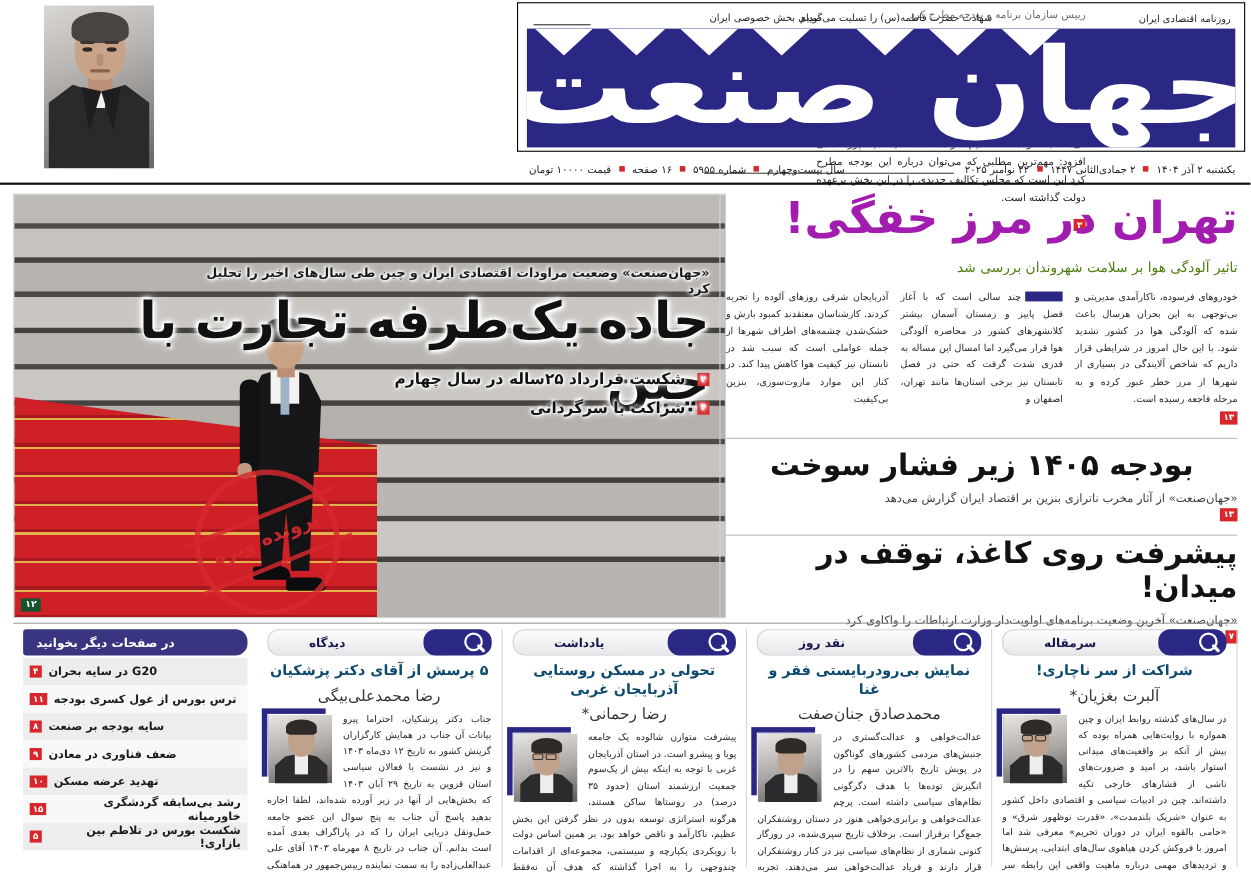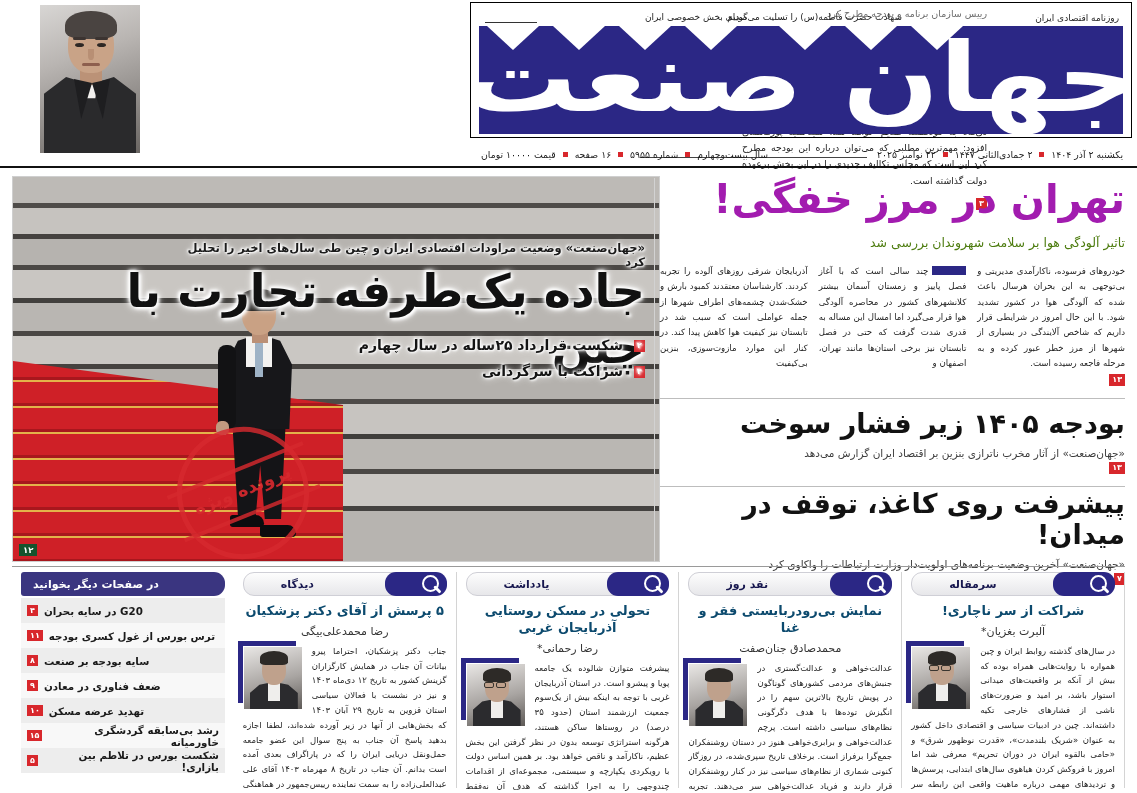--- a/index.html
+++ b/index.html
@@ -158,21 +158,21 @@
   .lead-sub { font-size:12.5px; color:#4d7c0f; text-align:right; margin-top:12px; }
   .lead-body { display:flex; flex-direction:row-reverse; gap:11px; margin-top:14px; }
   .lead-body .col { flex:1; font-size:8.6px; line-height:1.78; color:#1c1c1c; text-align:justify; }
   .mini-logo {
     display:inline-block; width:34px; height:9px; background:#2b2785;
     vertical-align:-1px; margin-left:4px;
   }
   .hr-thin { height:1px; background:#bdbdbd; margin-top:12px; }
 
   .lead2 { position:absolute; right:12px; top:408px; width:465px; }
-  .lead2 .h { font-size:27px; font-weight:bold; color:#121212; text-align:right; }
+  .lead2 .h { font-size:27px; font-weight:bold; color:#121212; text-align:center; }
   .lead2 .s { font-size:10.5px; color:#3c3c3c; text-align:right; margin-top:8px; }
   .lead3 { position:absolute; right:12px; top:488px; width:465px; }
   .lead3 .h { font-size:27px; font-weight:bold; color:#121212; text-align:right; }
   .lead3 .s { font-size:10.5px; color:#3c3c3c; text-align:right; margin-top:8px; }
   .badge-row { display:flex; justify-content:flex-start; margin-top:3px; }
 
   .vline { position:absolute; right:482px; top:178px; width:1px; height:384px; background:#d2d2d2; }
   .section-divider { position:absolute; left:12px; right:12px; top:566px; height:1px; background:#9a9a9a; }
 
   
@@ -219,21 +219,21 @@
   .other-item {
     display:flex; flex-direction:row-reverse; align-items:center; gap:6px;
     height:25px; padding:0 6px; font-size:10.3px; color:#1a1a1a;
   }
   .other-item:nth-child(odd) { background:#ededed; }
   .other-item:nth-child(even){ background:#f8f8f8; }
   .other-item .t { font-weight:bold; }
 
   
   .art-title { font-size:13px; font-weight:bold; color:#0c4a6e; text-align:center; margin:3px 0 5px; line-height:1.3; }
-  .art-author { font-size:11px; color:#333; text-align:center; margin-bottom:6px; }
+  .art-author { font-size:14px; color:#333; text-align:center; margin-bottom:6px; }
   .art-body { font-size:8.5px; line-height:1.74; color:#1e1e1e; text-align:justify; }
   .art-photo {
     float:left; width:62px; height:66px; margin:2px 7px 4px 0;
     position:relative;
   }
   .art-photo .shadowbox { position:absolute; left:-5px; top:-5px; width:58px; height:62px; background:#2b2785; }
   .art-photo .frame {
     position:absolute; left:0; top:0; width:60px; height:64px;
     background:linear-gradient(165deg,#e9e7e5,#a9a5a2 55%,#5e5a57);
     border:1px solid #fff; overflow:hidden;

